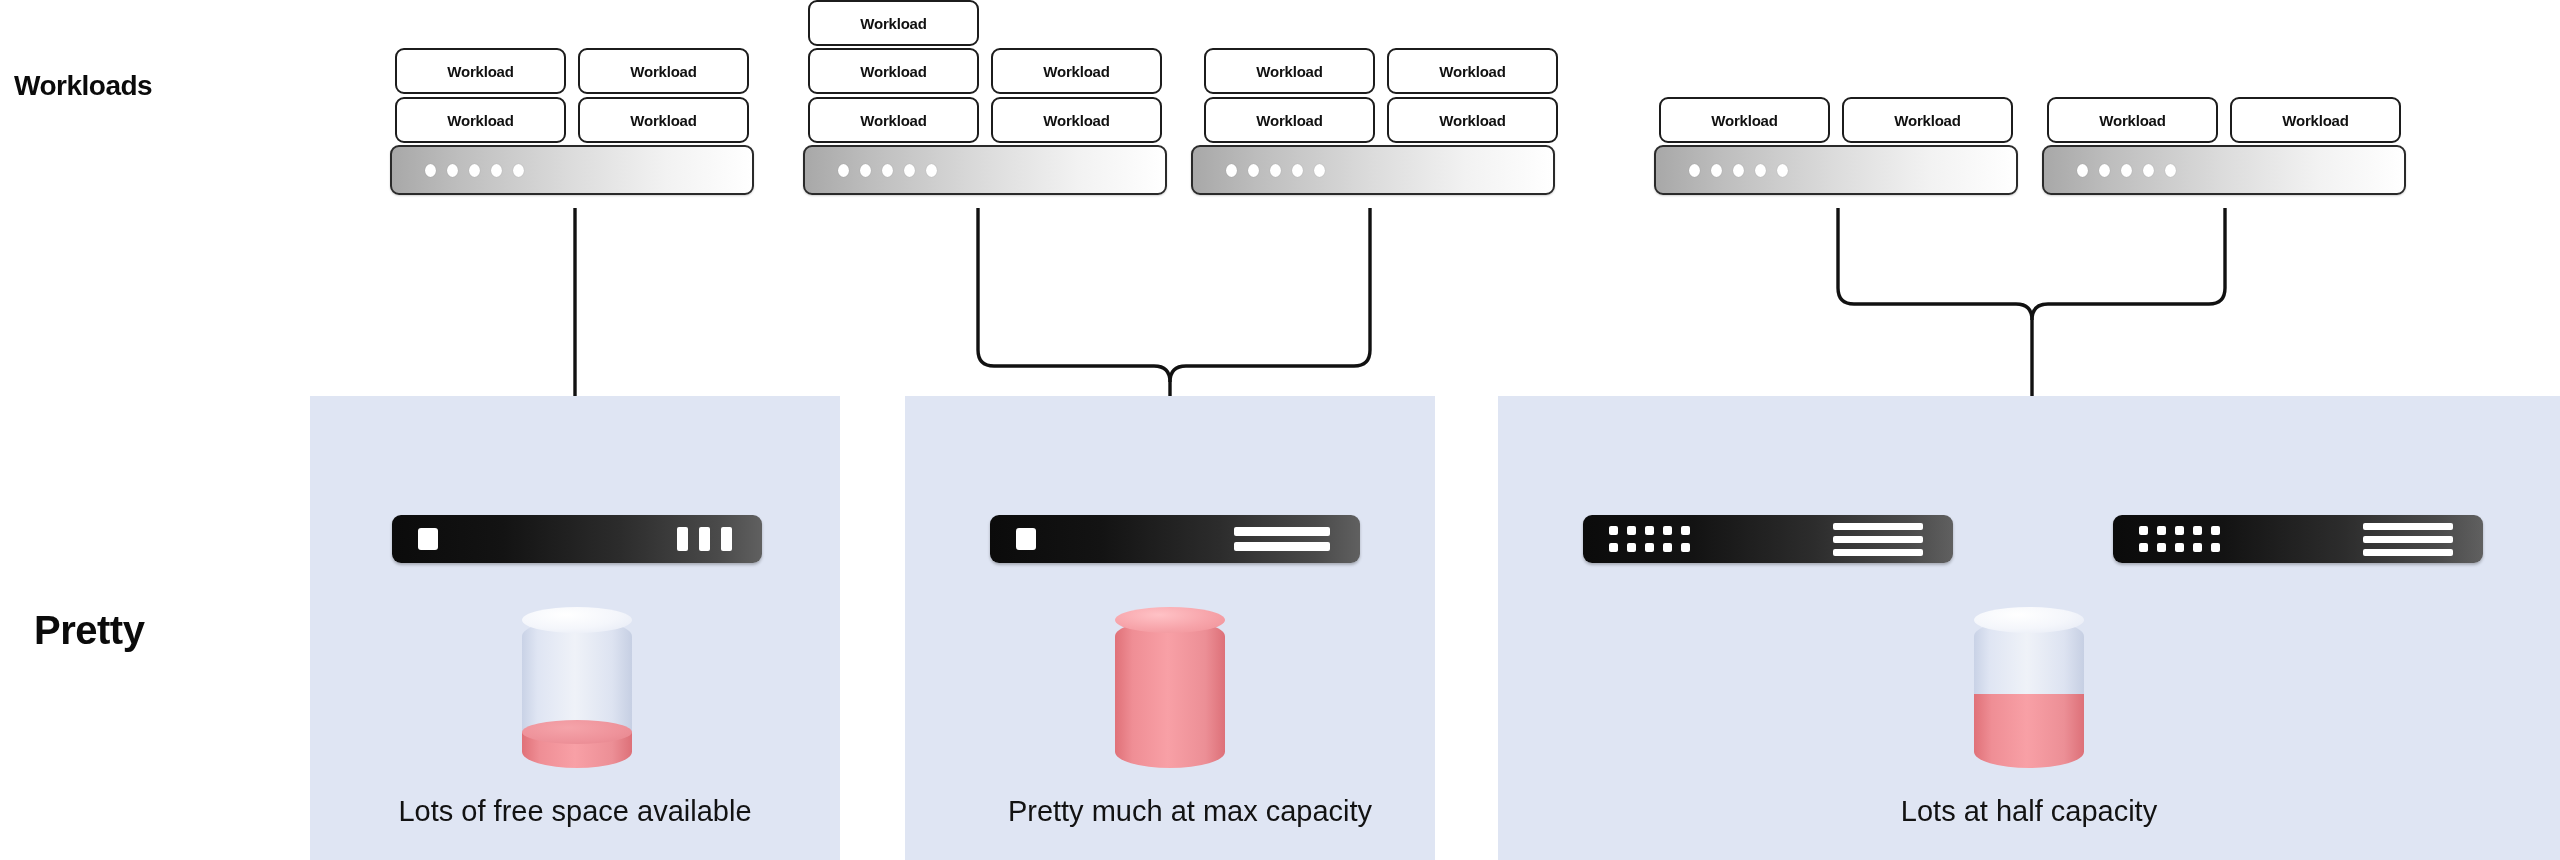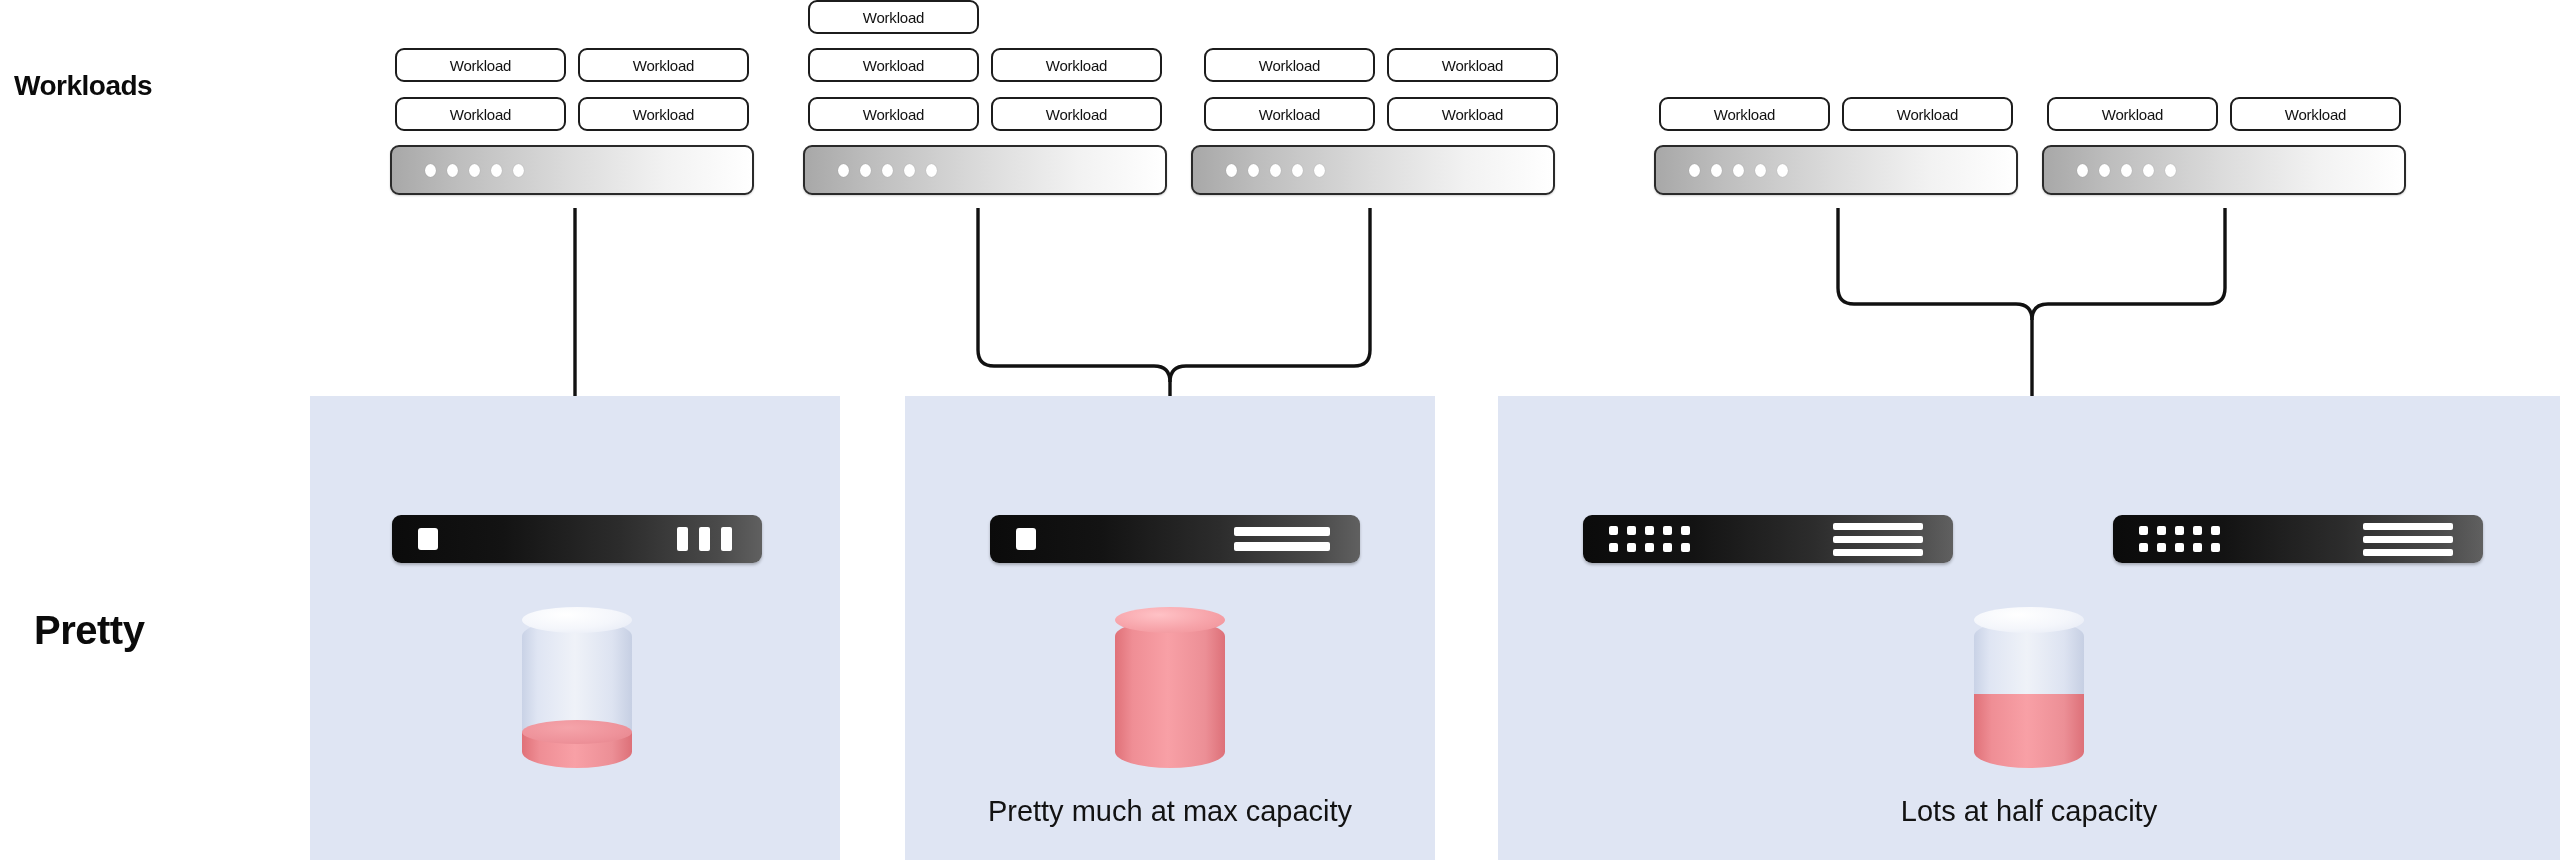--- a/index.html
+++ b/index.html
@@ -19,27 +19,27 @@
     color:#0b0b0b;
     letter-spacing:-0.5px;
     white-space:nowrap;
   }
   #lbl-workloads{left:14px;top:70px;font-size:28px;}
   #lbl-storage{left:34px;top:608px;font-size:40px;}
 
   
   .wl{
     position:absolute;
-    height:34px;
+    height:46px;
     box-sizing:border-box;
     background:#ffffff;
     border:2.4px solid #1c1c1c;
     border-radius:9px;
     display:flex;align-items:center;justify-content:center;
-    font-size:15px;font-weight:normal;color:#111;
+    font-size:15px;font-weight:bold;color:#111;
     letter-spacing:-0.2px;
   }
 
   
   .srv{
     position:absolute;
     height:50px;
     box-sizing:border-box;
     border-radius:9px;
     background:linear-gradient(90deg,#a8a8a8 0%,#bdbdbd 18%,#dcdcdc 50%,#f2f2f2 76%,#ffffff 100%);
@@ -206,36 +206,37 @@
     </span>
   </div>
   <div class="cyl" style="left:522px;top:620px;width:110px;height:148px;">
     <div class="body">
       <div class="empty" style="height:112px;"></div>
       <div class="fill" style="height:36px;"></div>
     </div>
     <div class="topcap light" style="top:-13px;"></div>
     <div class="fillcap" style="top:100px;"></div>
   </div>
+  <div class="caption" style="left:310px;top:795px;width:530px;">Lots of free space available</div>
 
   <div class="panel" style="left:905px;top:396px;width:530px;height:464px;"></div>
   <div class="appl" style="left:990px;top:515px;width:370px;">
     <span class="sq"></span>
     <span class="stack">
       <b style="width:96px;"></b>
         <b style="width:96px;"></b>
     </span>
   </div>
   <div class="cyl" style="left:1115px;top:620px;width:110px;height:148px;">
     <div class="body">
       <div class="fill" style="height:148px;"></div>
     </div>
     <div class="topcap red" style="top:-13px;"></div>
   </div>
-  <div class="caption" style="left:905px;top:795px;width:530px;">Pretty much at max capacity</div>
+  <div class="caption" style="left:925px;top:795px;width:530px;">Pretty much at max capacity</div>
 
   <div class="panel" style="left:1498px;top:396px;width:1062px;height:464px;"></div>
   <div class="appl" style="left:1583px;top:515px;width:370px;">
     <span class="dotgrid">
       <i></i>
         <i></i>
         <i></i>
         <i></i>
         <i></i>
       <i></i>

